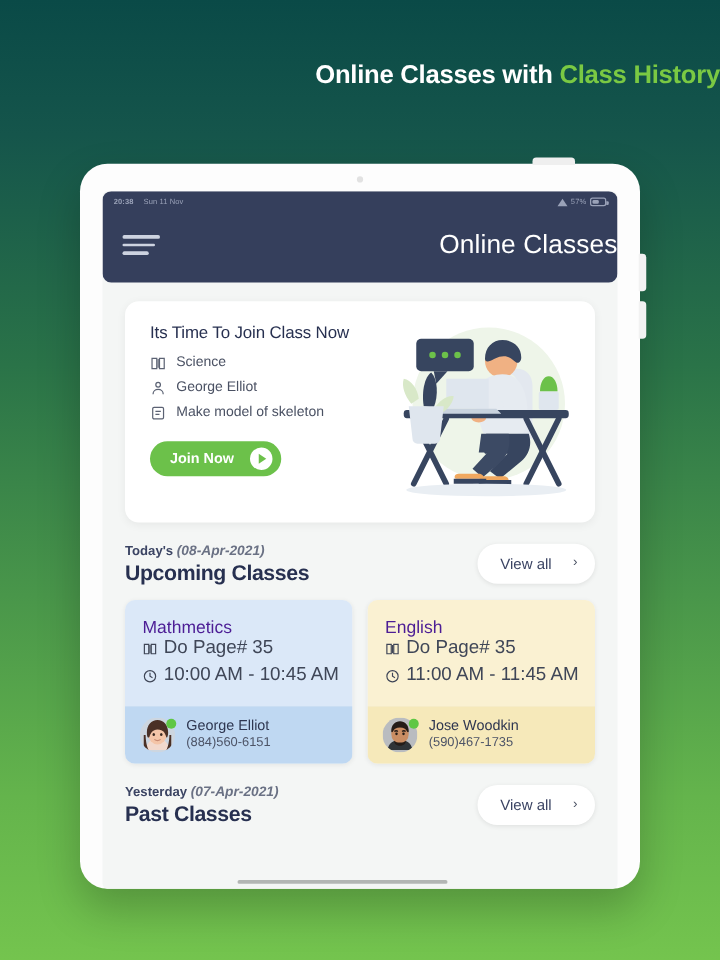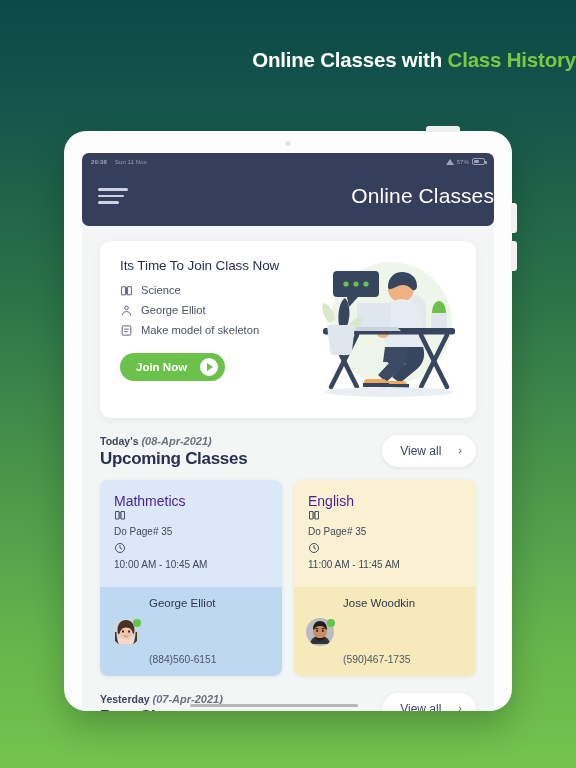--- a/index.html
+++ b/index.html
@@ -247,27 +247,26 @@
   }
   .cl-top { padding: 13px 14px 12px 14px; }
   .cl-name {
     font-size: 14px;
     font-weight: normal;
     color: #4c1d95;
     margin-bottom: 0;
   }
   .cl-line {
     display: flex;
-    align-items: flex-start;
+    align-items: center;
     gap: 5px;
-    font-size: 10px;
+    font-size: 15px;
     color: #3f4657;
     margin-bottom: 5px;
     white-space: nowrap;
-    flex-direction: column;
   }
   .cl-line .ci { width: 12px; height: 12px; flex: none; }
   .cl-foot {
     display: flex;
     align-items: center;
     gap: 9px;
     padding: 9px 12px;
   }
   .avatar-wrap { position: relative; width: 28px; height: 28px; flex: none; }
   .avatar {
@@ -277,21 +276,21 @@
     position: relative;
   }
   .status-dot {
     position: absolute;
     right: -1px; top: 1px;
     width: 8px; height: 8px;
     border-radius: 50%;
     background: #5fc744;
   }
   .tch-name { font-size: 11.5px; color: #2e3650; line-height: 1.25; }
-  .tch-phone { font-size: 10.3px; color: #4d5467; line-height: 1.25; margin-top: 44px; }
+  .tch-phone { font-size: 10.3px; color: #4d5467; line-height: 1.25; }
 
   
   .blue .cl-top { background: #dbe8f8; }
   .blue .cl-foot { background: #bfd8f2; }
   .yellow .cl-top { background: #faf1d2; }
   .yellow .cl-foot { background: #f6e9ba; }
 
   
   .past-wrap { margin-top: 16px; position: relative; }
   .home-bar {

